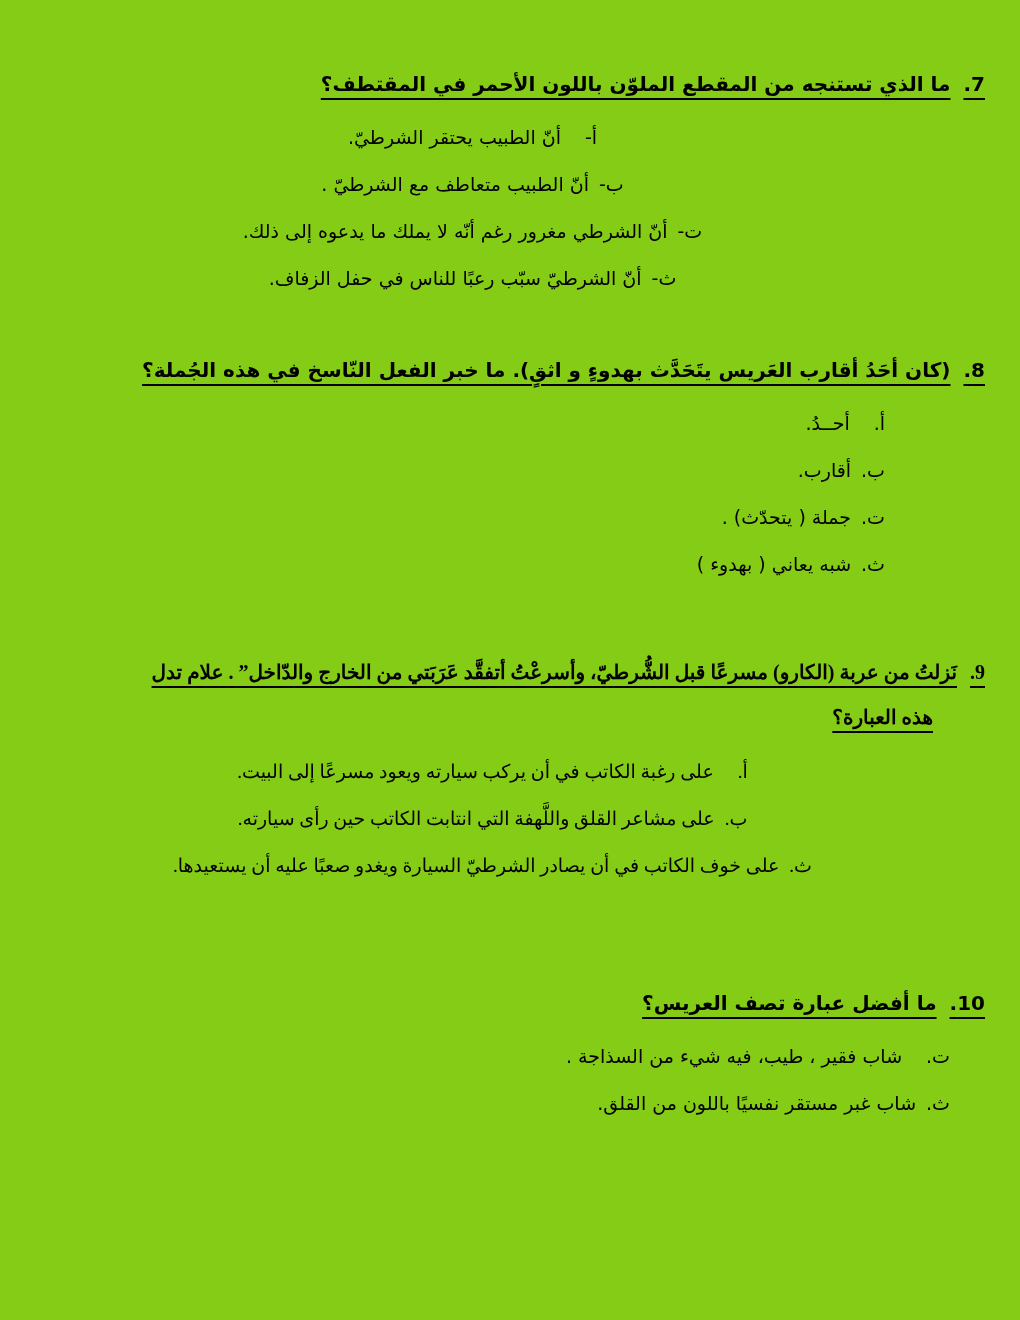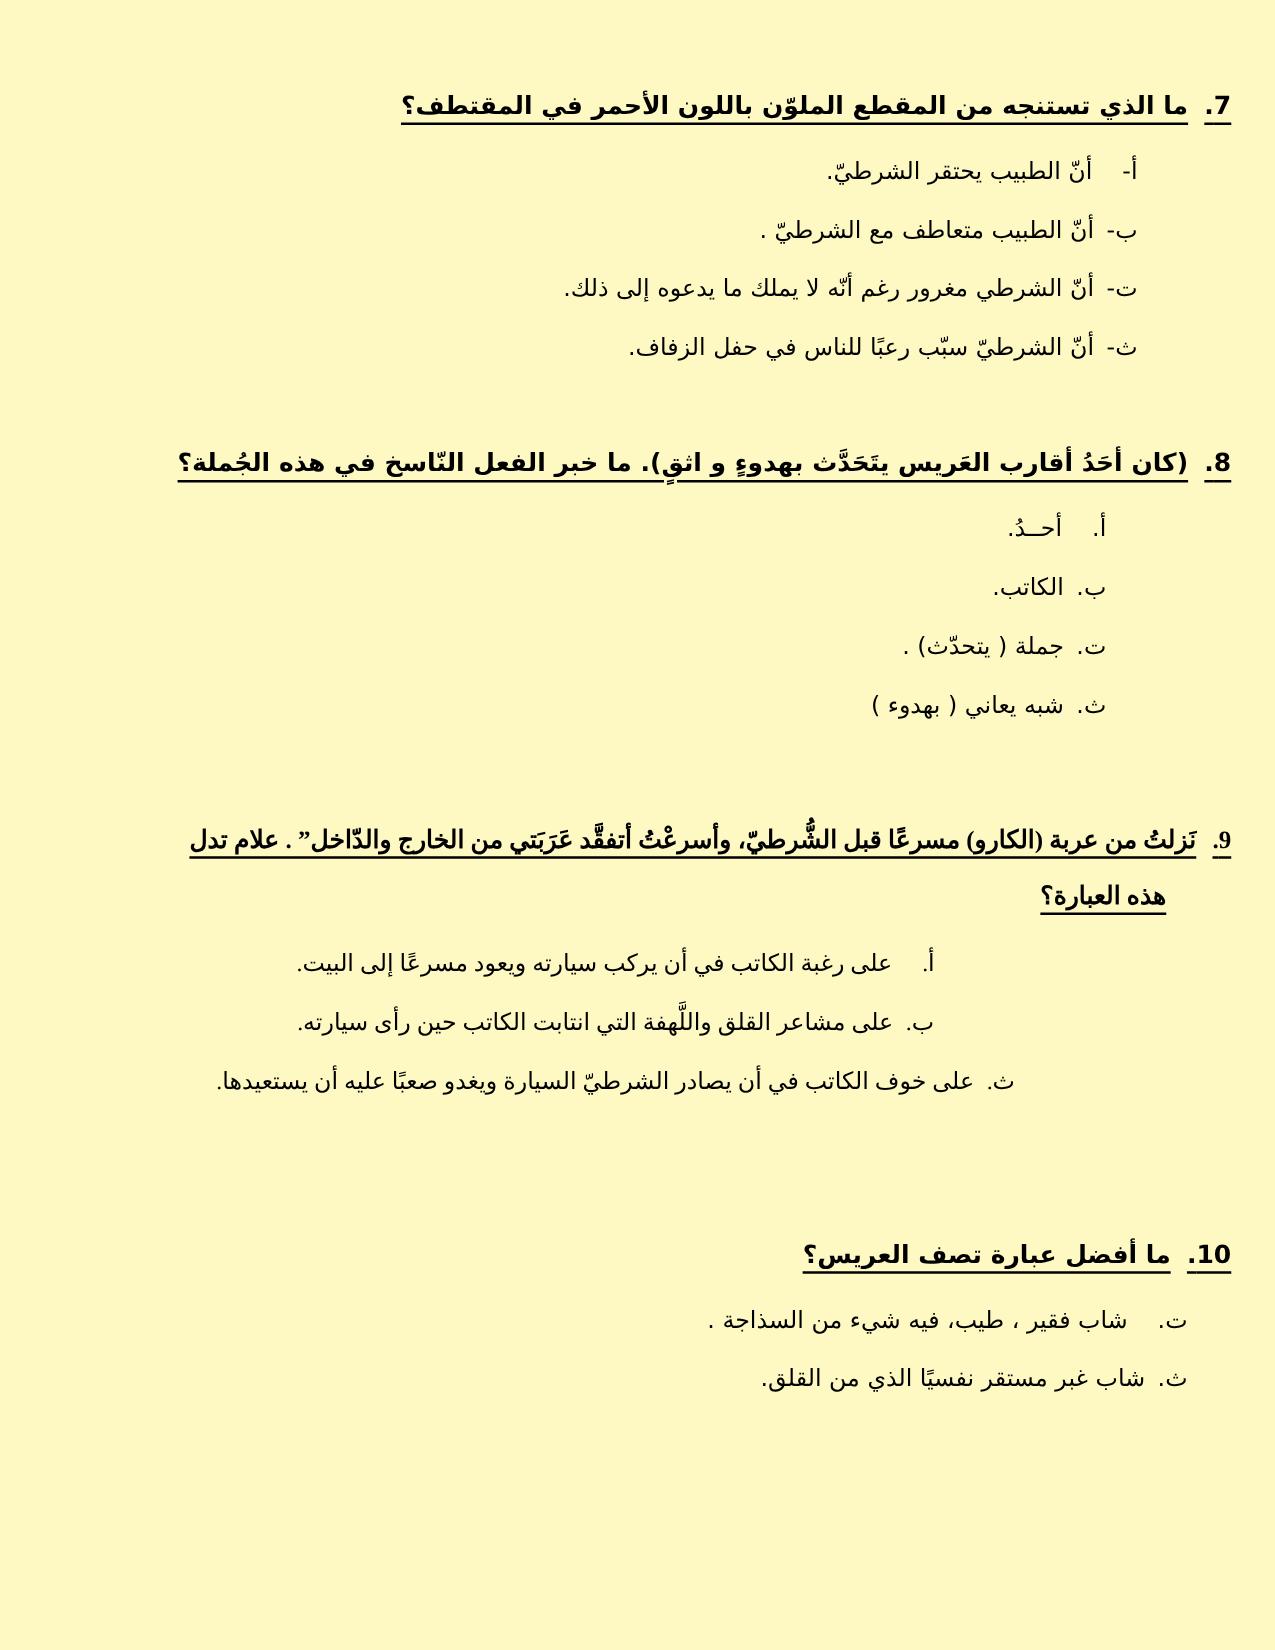--- a/index.html
+++ b/index.html
@@ -1,21 +1,21 @@
 <!DOCTYPE html>
 <html lang="ar" dir="rtl"><head>
 <meta charset="utf-8">
 <style>
   html, body { margin: 0; padding: 0; background: #e8e8e8; }
   .page {
     position: relative;
     width: 1020px;
     height: 1320px;
     margin: 0 auto;
-    background: #fef9c3;
+    background: #84cc16;
     direction: rtl;
     color: #000000;
     font-family: "DejaVu Sans", sans-serif;
     overflow: hidden;
   }
   .question {
     position: absolute;
     right: 35px;
     left: 35px;
   }
@@ -38,21 +38,21 @@
   .options {
     margin-top: 12px;
   }
   .q9 .options { margin-top: 8px; text-align: center; }
   .opt {
     height: 47px;
     line-height: 47px;
     font-size: 19px;
     white-space: nowrap;
   }
-  .q7 .opt { padding-right: 75px; }
+  .q7 .opt { padding-right: 75px; text-align: center; }
   .q8 .opt { padding-right: 100px; }
   .q9 .opt, .q10 .opt { padding-right: 35px; }
   .opt-letter {
     display: inline-block;
     margin-left: 10px;
   }
   .opt:first-child .opt-letter { margin-left: 24px; }
   .q7 { top: 66px; }
   .q8 { top: 352px; }
   .q9 { top: 650px; font-family: Liberation Serif, serif; }
@@ -86,21 +86,21 @@
 
   <section class="question q8">
     <div class="q-header">
       <span class="q-num">8.</span><span class="q-title">(كان أحَدُ أقارب العَريس يتَحَدَّث بهدوءٍ و اثقٍ). ما خبر الفعل النّاسخ في هذه الجُملة؟</span>
     </div>
     <div class="options">
       <div class="opt">
         <span class="opt-letter">أ.</span><span class="opt-text">أحــدُ.</span>
       </div>
       <div class="opt">
-        <span class="opt-letter">ب.</span><span class="opt-text">الكاتب.</span>
+        <span class="opt-letter">ب.</span><span class="opt-text">أقارب.</span>
       </div>
       <div class="opt">
         <span class="opt-letter">ت.</span><span class="opt-text">جملة ( يتحدّث) .</span>
       </div>
       <div class="opt">
         <span class="opt-letter">ث.</span><span class="opt-text">شبه يعاني ( بهدوء )</span>
       </div>
     </div>
   </section>
 
@@ -126,18 +126,18 @@
 
   <section class="question q10">
     <div class="q-header">
       <span class="q-num">10.</span><span class="q-title">ما أفضل عبارة تصف العريس؟</span>
     </div>
     <div class="options">
       <div class="opt">
         <span class="opt-letter">ت.</span><span class="opt-text">شاب فقير ، طيب، فيه شيء من السذاجة .</span>
       </div>
       <div class="opt">
-        <span class="opt-letter">ث.</span><span class="opt-text">شاب غبر مستقر نفسيًا الذي من القلق.</span>
+        <span class="opt-letter">ث.</span><span class="opt-text">شاب غبر مستقر نفسيًا باللون من القلق.</span>
       </div>
     </div>
   </section>
 
 </div>
 
 </body></html>

